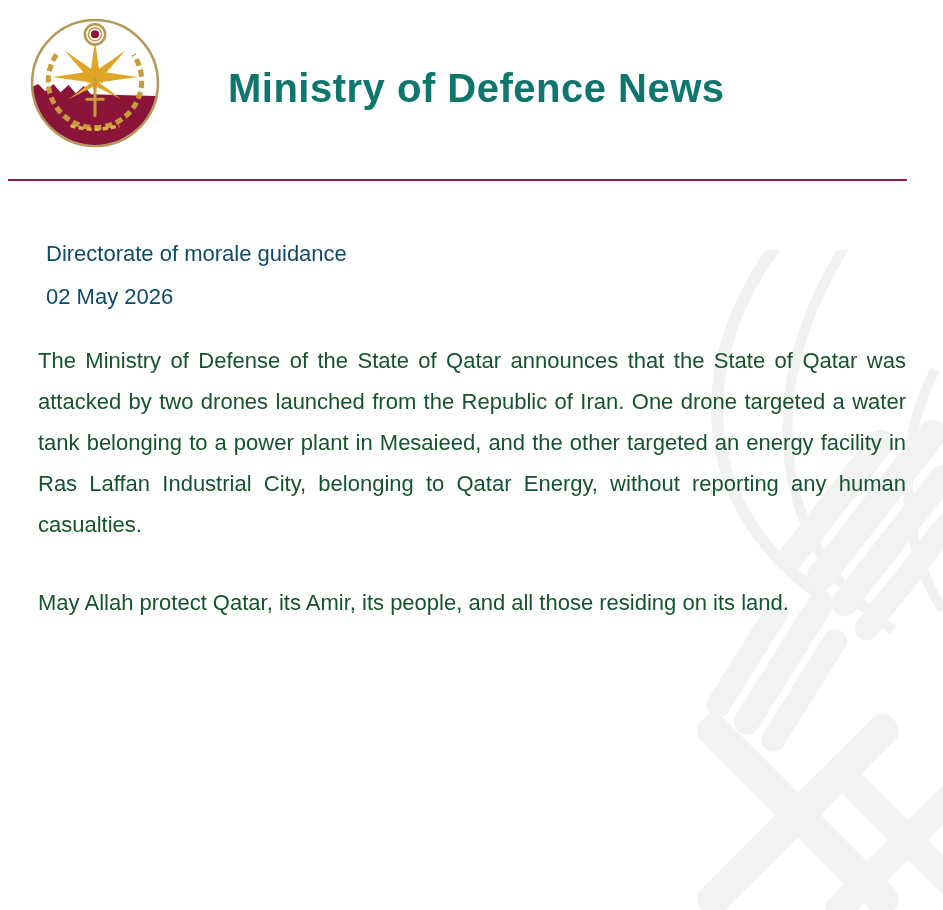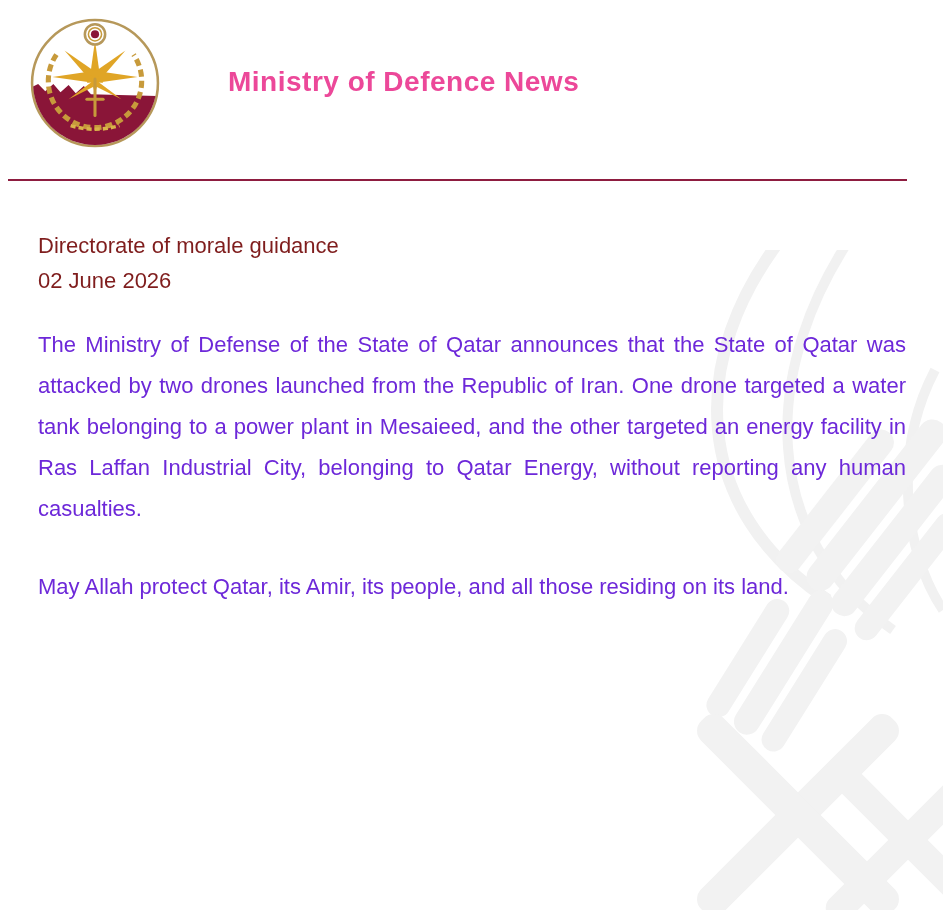--- a/index.html
+++ b/index.html
@@ -19,51 +19,51 @@
     pointer-events: none;
   }
   .header { position: absolute; top: 0; left: 0; width: 943px; height: 180px; z-index: 1; }
   .logo {
     position: absolute; left: 28px; top: 14px;
     width: 134px; height: 134px;
   }
   .page-title {
     position: absolute; left: 228px; top: 66px;
     margin: 0;
-    font-size: 28px;
+    font-size: 40px;
     font-weight: 600;
     letter-spacing: 0.5px;
-    color: #ec4899;
+    color: #0f766e;
     white-space: nowrap;
   }
   .divider {
     position: absolute; top: 179px; left: 8px;
     width: 899px; height: 0;
     border: none;
     border-top: 2.5px solid #8e1d40;
     margin: 0;
     z-index: 1;
   }
   .content {
     position: absolute; top: 228px; left: 38px;
     width: 868px;
     z-index: 1;
   }
   .meta { margin: 0 0 26px 0; }
   .meta p {
-    margin: 0;
+    margin: 8px;
     font-size: 22px;
     line-height: 35px;
-    color: #7f1d1d;
+    color: #0c4a6e;
   }
   .para {
     margin: 0 0 37px 0;
     font-size: 22px;
     line-height: 41px;
-    color: #6d28d9;
+    color: #14532d;
     text-align: justify;
   }
   .para:last-child { margin-bottom: 0; }
 </style>
 </head>
 <body>
 
 <svg class="watermark" viewBox="0 0 380 660" aria-hidden="true">
   <g fill="none" stroke="#f1f1f1">
     <path d="M 225 -20 C 120 110, 130 260, 265 350" stroke-width="12"></path>
@@ -128,17 +128,17 @@
     <path d="M 42 110 Q 66 117 90 110" fill="none" stroke="#d9b44a" stroke-width="3.5" stroke-dasharray="5 3"></path>
   </svg>
   <h1 class="page-title">Ministry of Defence News</h1>
 </header>
 
 <hr class="divider">
 
 <main class="content">
   <div class="meta">
     <p>Directorate of morale guidance</p>
-    <p>02  June 2026</p>
+    <p>02  May 2026</p>
   </div>
   <p class="para">The Ministry of Defense of the State of Qatar announces that the State of Qatar was attacked by two drones launched from the Republic of Iran. One drone targeted a water tank belonging to a power plant in Mesaieed, and the other targeted an energy facility in Ras Laffan Industrial City, belonging to Qatar Energy, without reporting any human casualties.</p>
   <p class="para">May Allah protect Qatar, its Amir, its people, and all those residing on its land.</p>
 </main>
 
 </body></html>

